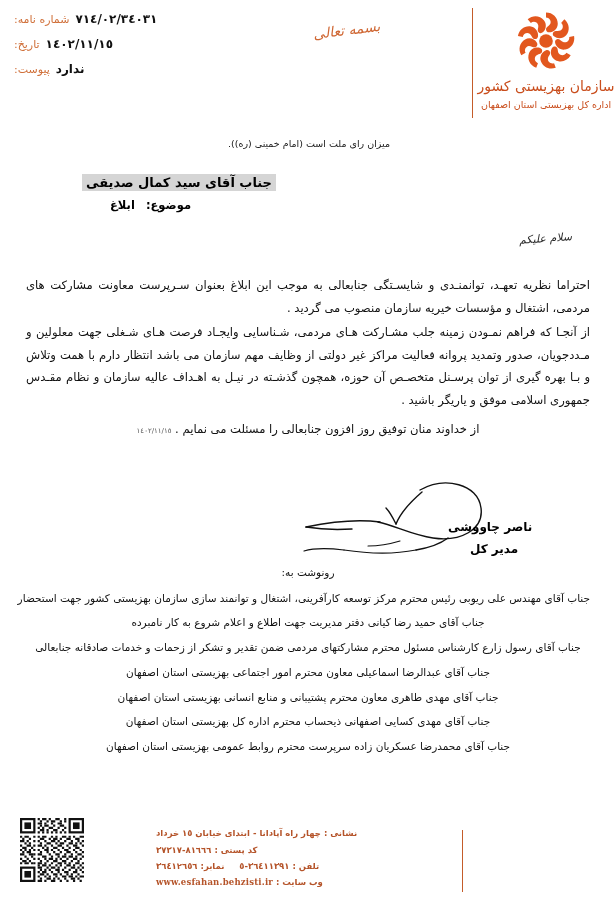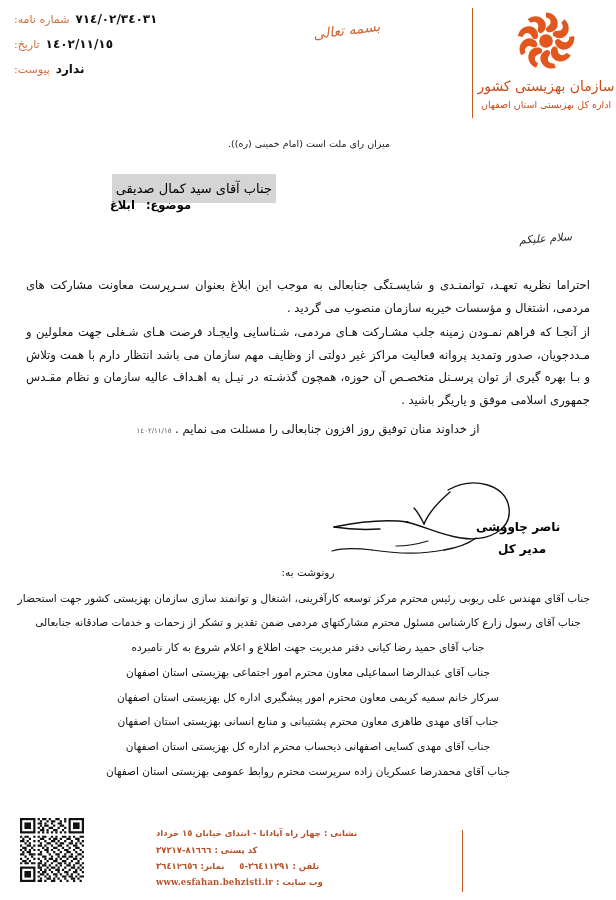--- a/index.html
+++ b/index.html
@@ -117,24 +117,24 @@
     color: #1a1a1a;
     white-space: nowrap;
   }
 
   
   .addressee {
     position: absolute;
     top: 174px;
     right: 340px;
     font-size: 13px;
-    font-weight: normal;
+    font-weight: bold;
     color: #000;
     background: #d5d5d5;
-    padding: 7px 4px;
+    padding: 1px 4px;
     white-space: nowrap;
   }
   .subject {
     position: absolute;
     top: 198px;
     right: 425px;
     font-size: 11.5px;
     font-weight: bold;
     color: #000;
     white-space: nowrap;
@@ -180,21 +180,20 @@
     font-family: "DejaVu Serif", serif;
   }
 
   
   .signature-block {
     position: absolute;
     top: 478px;
     right: 0;
     left: 0;
     height: 110px;
-    margin-left: 28px;
   }
   .sig-name {
     position: absolute;
     top: 42px;
     left: 448px;
     font-size: 12px;
     font-weight: bold;
     color: #000;
     white-space: nowrap;
   }
@@ -350,24 +349,23 @@
         <path d="M100 63 C90 66 78 68 68 68" stroke-width="1.1"></path>
       </g>
     </svg>
     <div class="sig-name">ناصر چاووشی</div>
     <div class="sig-title">مدیر کل</div>
   </div>
 
   <div class="cc">
     <div class="cc-title">رونوشت به:</div>
     <div class="cc-item">جناب آقای مهندس علی ریوبی رئیس محترم مرکز توسعه کارآفرینی، اشتغال و توانمند سازی سازمان بهزیستی کشور جهت استحضار</div>
+    <div class="cc-item">جناب آقای حمید رضا کیانی دفتر مدیریت جهت اطلاع و اعلام شروع به کار نامبرده</div>
     <div class="cc-item">جناب آقای رسول زارع کارشناس مسئول محترم مشارکتهای مردمی ضمن تقدیر و تشکر از زحمات و خدمات صادقانه جنابعالی</div>
-    <div class="cc-item">جناب آقای حمید رضا کیانی دفتر مدیریت جهت اطلاع و اعلام شروع به کار نامبرده</div>
     <div class="cc-item">جناب آقای عبدالرضا اسماعیلی معاون محترم امور اجتماعی بهزیستی استان اصفهان</div>
-    <div class="cc-item">سرکار خانم سمیه کریمی معاون محترم امور پیشگیری اداره کل بهزیستی استان اصفهان</div>
     <div class="cc-item">جناب آقای مهدی طاهری معاون محترم پشتیبانی و منابع انسانی بهزیستی استان اصفهان</div>
     <div class="cc-item">جناب آقای مهدی کسایی اصفهانی ذیحساب محترم اداره کل بهزیستی استان اصفهان</div>
     <div class="cc-item">جناب آقای محمدرضا عسکریان زاده سرپرست محترم روابط عمومی بهزیستی استان اصفهان</div>
   </div>
 
   <div class="footer-rule"></div>
 
   <div class="footer-info">
     <span class="f-line">
       <span class="f-label">نشانی :</span>

